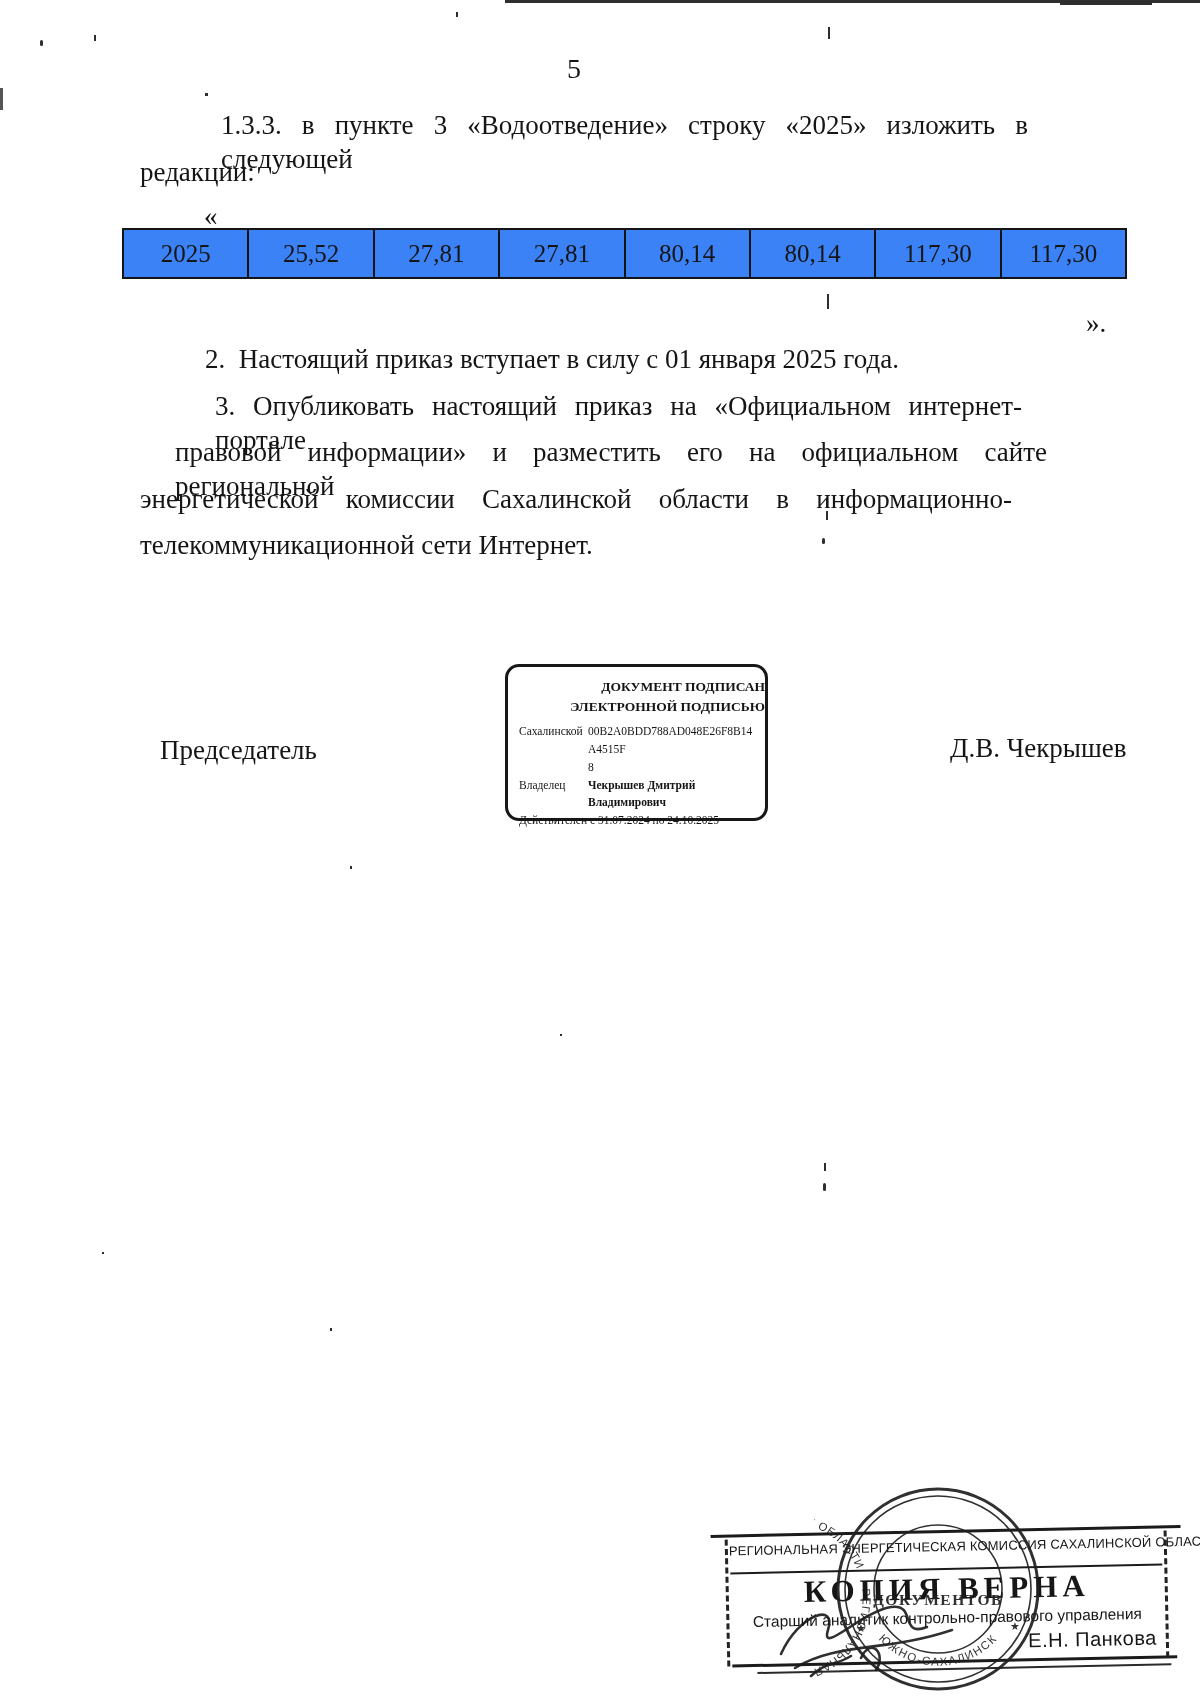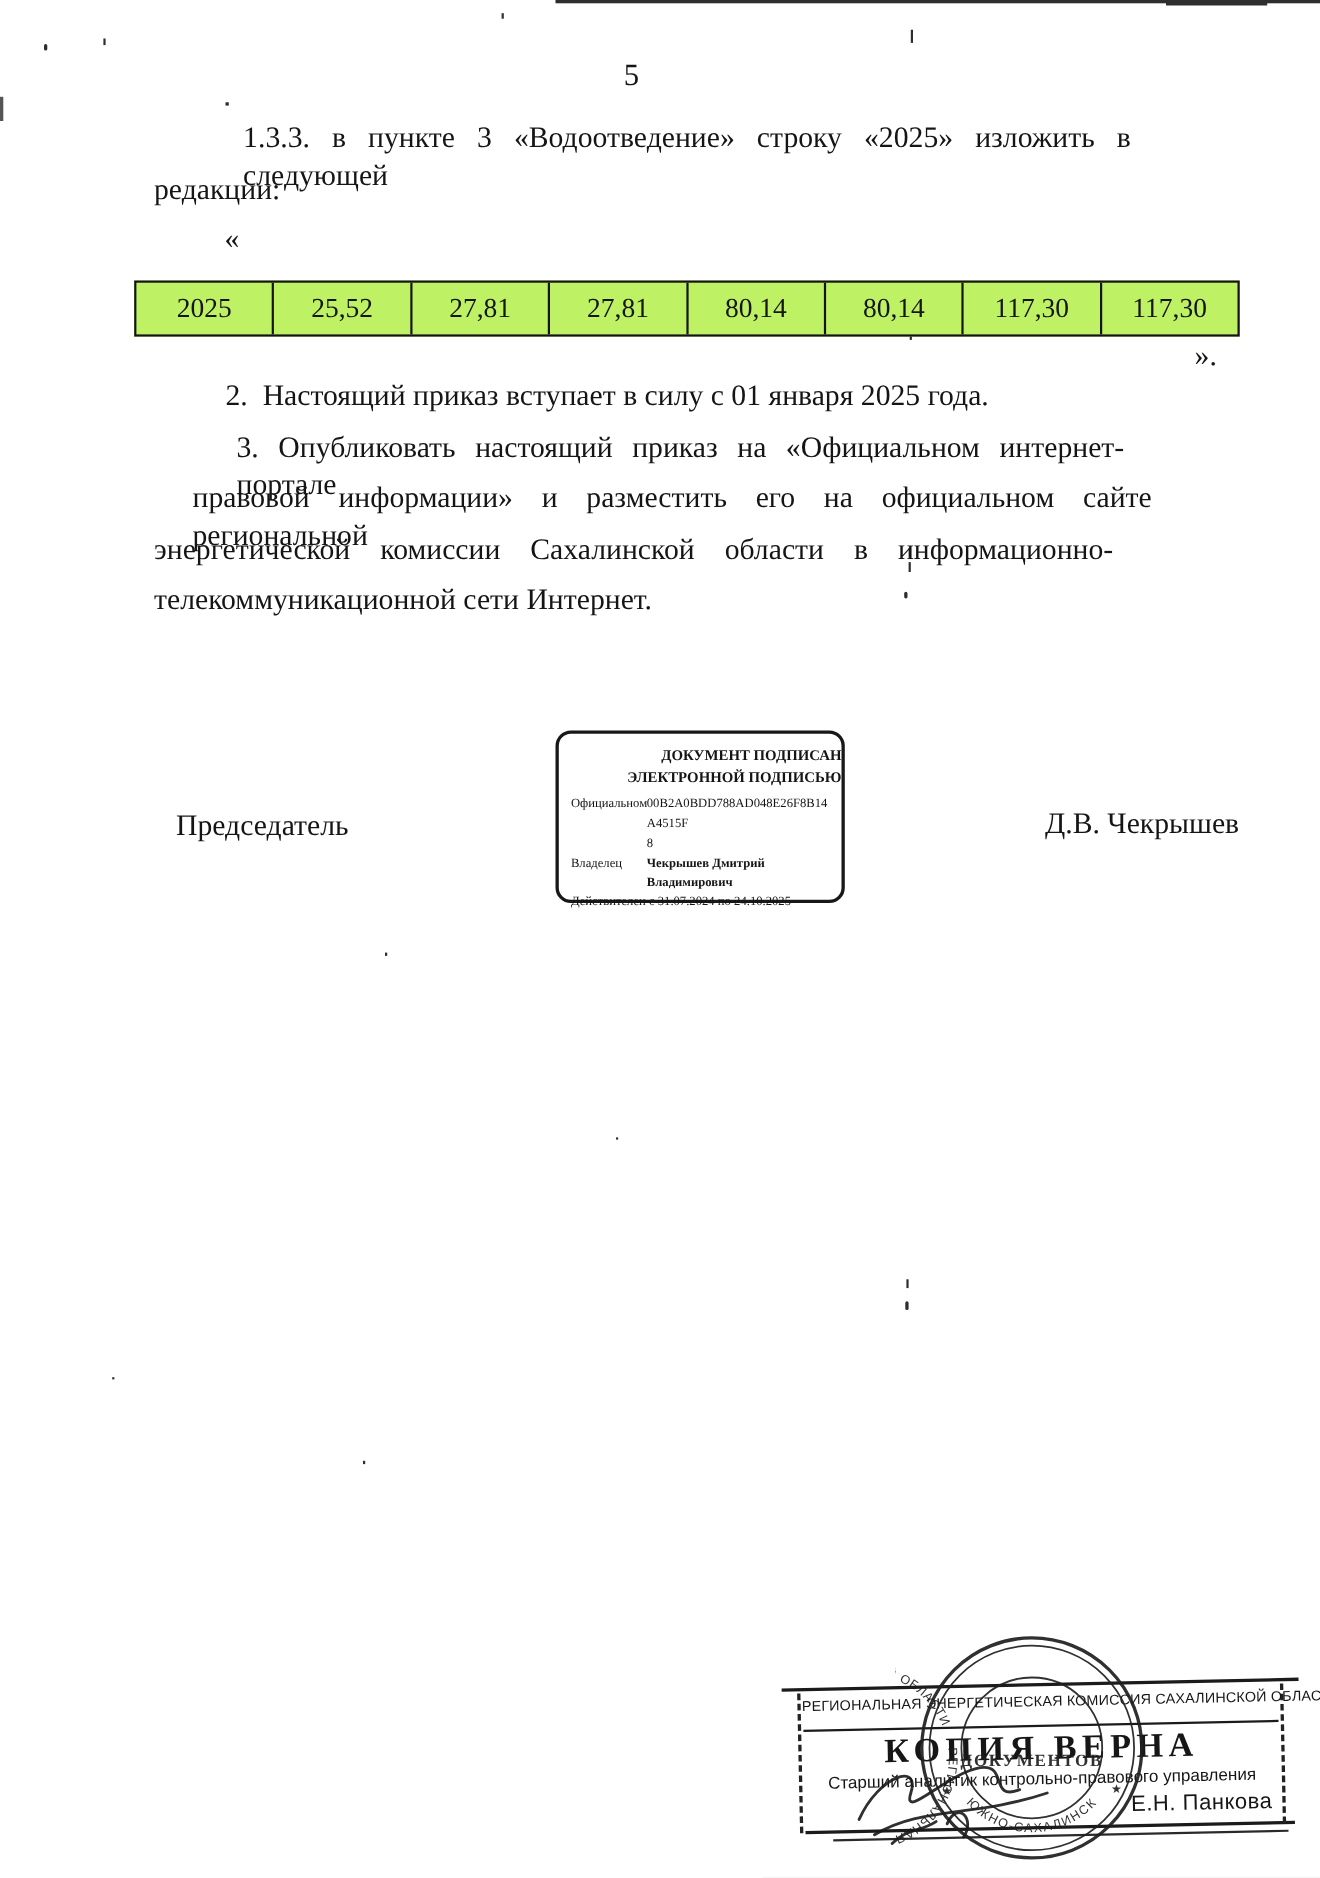--- a/index.html
+++ b/index.html
@@ -4,22 +4,22 @@
 <style>
   html,body{margin:0;padding:0;background:#e8e8e8;}
   .page{position:relative;width:1200px;height:1707px;background:#ffffff;overflow:hidden;
         font-family:"Liberation Serif",serif;color:#151515;}
   .abs{position:absolute;}
   .bodyline{font-size:27px;line-height:34px;white-space:pre;}
   .just{white-space:normal;text-align:justify;text-align-last:justify;}
   .center{text-align:center;}
 
   
-  .ttable{position:absolute;left:122px;top:255px;width:1001px;display:flex;
-          border:2px solid #141414;background:#bef264;}
+  .ttable{position:absolute;left:122px;top:228px;width:1001px;display:flex;
+          border:2px solid #141414;background:#3b82f6;}
   .tcell{flex:1;border-left:2px solid #141414;text-align:center;font-size:25px;
          padding:10px 0 9px 0;}
   .tcell:first-child{border-left:none;}
 
   
   .esign{position:absolute;left:505px;top:664px;width:263px;height:157px;
          border:3px solid #181818;border-radius:14px;box-sizing:border-box;}
   .esign-title{margin-top:10px;text-align:right;font-weight:bold;font-size:13.5px;line-height:1.45;}
   .esign-rows{margin:7px 8px 0 11px;font-size:11.5px;line-height:1.55;}
   .esign-row{position:relative;padding-left:69px;}
@@ -103,21 +103,21 @@
   <div class="abs bodyline" style="left:160px;top:733px;">Председатель</div>
   <div class="abs bodyline" style="left:950px;top:731px;">Д.В. Чекрышев</div>
 
   <div class="esign">
     <div class="esign-title">
       <div>ДОКУМЕНТ ПОДПИСАН</div>
       <div>ЭЛЕКТРОННОЙ ПОДПИСЬЮ</div>
     </div>
     <div class="esign-rows">
       <div class="esign-row">
-        <span class="esign-lbl">Официальном</span>
+        <span class="esign-lbl">Сахалинской</span>
         <span class="esign-val">00B2A0BDD788AD048E26F8B14A4515F</span>
       </div>
       <div class="esign-row">8</div>
       <div class="esign-row">
         <span class="esign-lbl">Владелец</span>
         <b>Чекрышев Дмитрий Владимирович</b>
       </div>
       <div>Действителен с 31.07.2024 по 24.10.2025</div>
     </div>
   </div>

